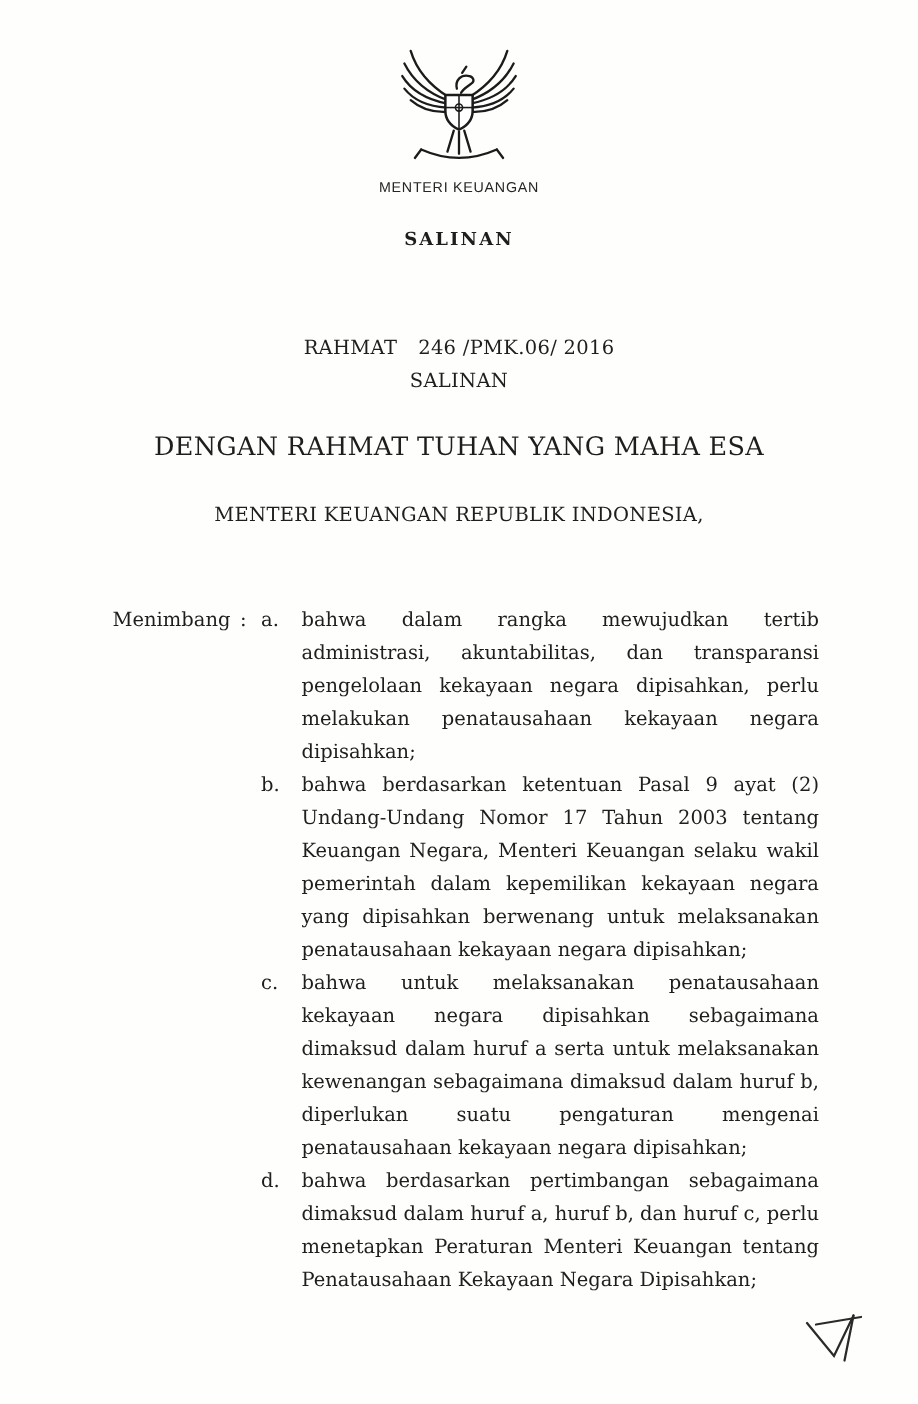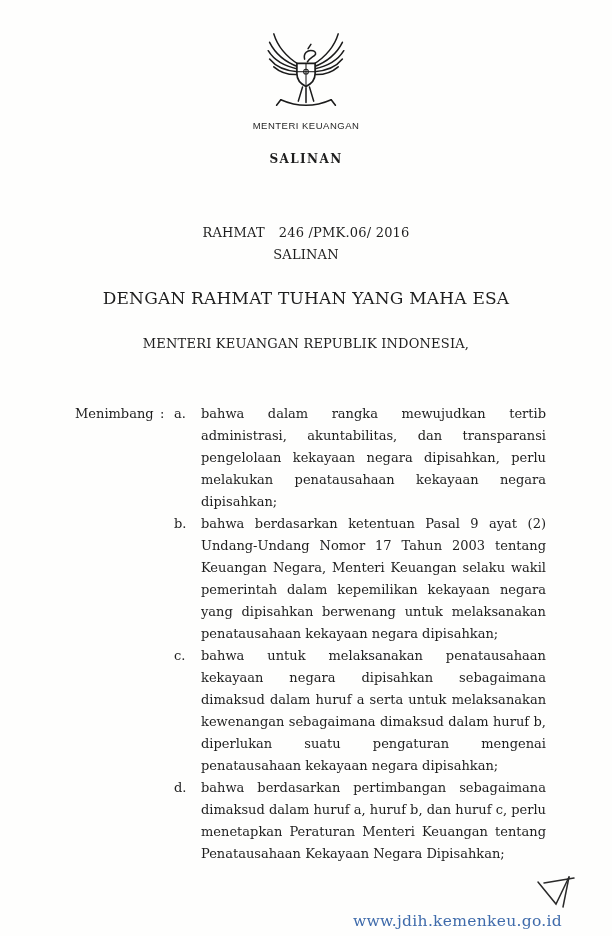--- a/index.html
+++ b/index.html
@@ -170,15 +170,14 @@
   </div>
 
   <svg class="paraf" width="44" height="38" viewBox="0 0 44 38" aria-hidden="true">
     <g fill="none" stroke="#2a2a2a" stroke-width="1.5" stroke-linecap="round">
       <path d="M4 8 L22 30 L35 3"></path>
       <path d="M35 3 L29 33"></path>
       <path d="M10 9 L40 4"></path>
     </g>
   </svg>
 
-  <span class="site">www.jdih.kemenkeu.go.id</span>
 
 </div>
 
 </body></html>

